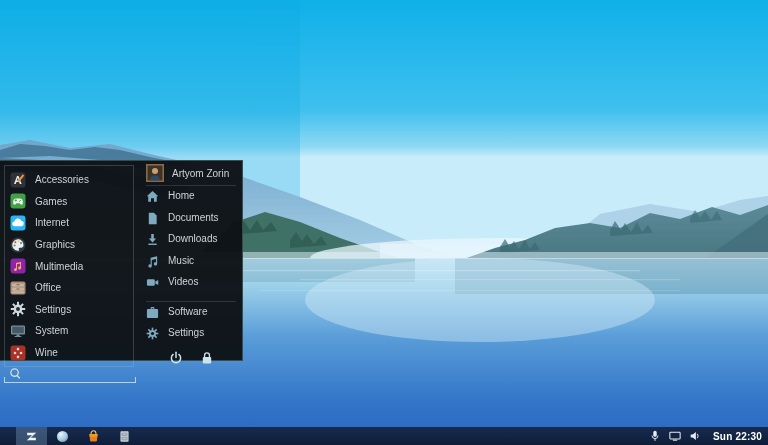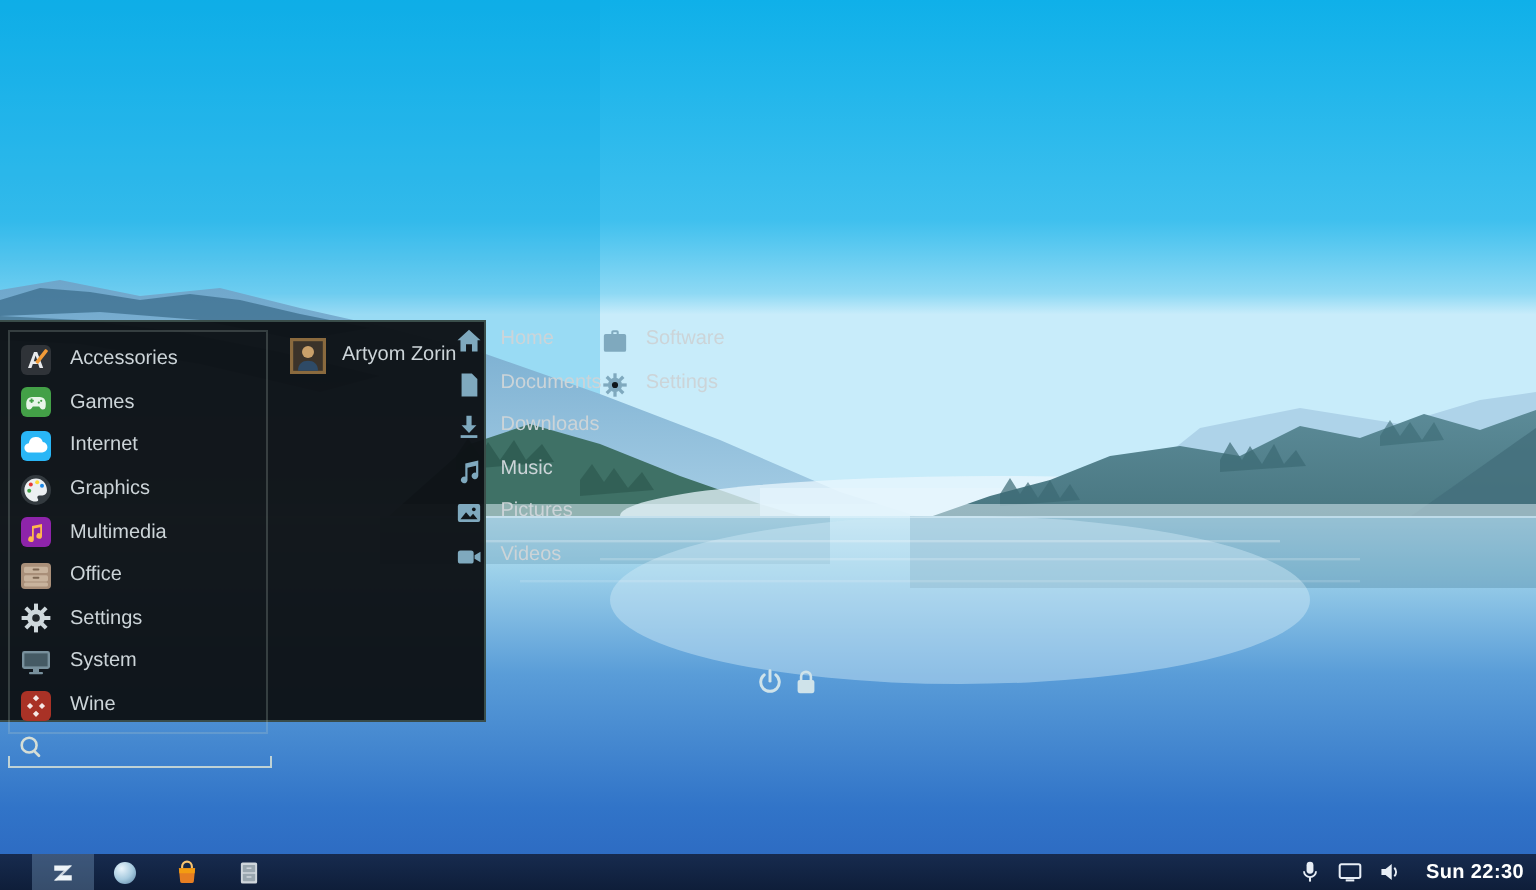--- a/index.html
+++ b/index.html
@@ -19,21 +19,21 @@
   .cat-row{display:flex;align-items:center;height:21.6px;padding-left:5px;gap:9px;}
   .cat-row svg{width:16px;height:16px;flex:0 0 auto;}
   .search-row{margin-top:auto;height:22px;width:132px;box-sizing:border-box;display:flex;
               align-items:center;gap:7px;padding-left:5px;position:relative;
               border-bottom:1px solid rgba(214,224,214,0.85);color:#d6ded6;}
   .search-row::before,.search-row::after{content:"";position:absolute;bottom:0;width:1px;height:5px;
               background:rgba(214,224,214,0.85);}
   .search-row::before{left:0;} .search-row::after{right:0;}
   .search-row svg{width:13px;height:13px;}
 
-  .menu-right{flex:1;display:flex;flex-direction:row;box-sizing:border-box;
+  .menu-right{flex:1;display:flex;flex-direction:column;box-sizing:border-box;
               padding:3px 6px 4px 9px;}
   .user-row{display:flex;align-items:center;gap:8px;height:27px;}
   .avatar{width:18px;height:18px;display:flex;}
   .avatar svg{width:18px;height:18px;}
   .sep{border-top:1px solid rgba(255,255,255,0.13);margin:3px 0 4px 0;}
   .place-row{display:flex;align-items:flex-start;gap:9px;height:21.5px;}
   .place-row .ic{width:13px;height:13px;display:flex;color:#7fa9be;flex:0 0 auto;}
   .place-row .ic svg{width:13px;height:13px;}
   .session-row{margin-top:auto;display:flex;justify-content:space-around;align-items:center;
                padding:0 14px 3px 14px;}
@@ -281,30 +281,20 @@
             </span>
             <span class="label">Downloads</span>
           </div>
           <div class="place-row">
             <span class="ic">
               <svg viewBox="0 0 14 14">
                 <path d="M5 11.2 V3 l7-1.6 v8.2 a1.8 1.8 0 1 1-1.2-1.7 V4.2 L6.2 5.3 v6.5 a1.8 1.8 0 1 1-1.2-1.7 Z" fill="currentColor"></path>
               </svg>
             </span>
             <span class="label">Music</span>
-          </div>
-          <div class="place-row">
-            <span class="ic">
-              <svg viewBox="0 0 14 14">
-                <rect x="1" y="2.2" width="12" height="9.6" rx="1" fill="currentColor"></rect>
-                <path d="M2.4 10.4 L5.4 6.6 L7.6 9.2 L9.2 7.4 L11.6 10.4 Z" fill="#10161a"></path>
-                <circle cx="9.6" cy="5" r="1" fill="#10161a"></circle>
-              </svg>
-            </span>
-            <span class="label">Pictures</span>
           </div>
           <div class="place-row">
             <span class="ic">
               <svg viewBox="0 0 14 14">
                 <rect x="1" y="3.5" width="8.5" height="7" rx="1.4" fill="currentColor"></rect>
                 <path d="M10 6 L13.2 4.2 V9.8 L10 8 Z" fill="currentColor"></path>
               </svg>
             </span>
             <span class="label">Videos</span>
           </div>

